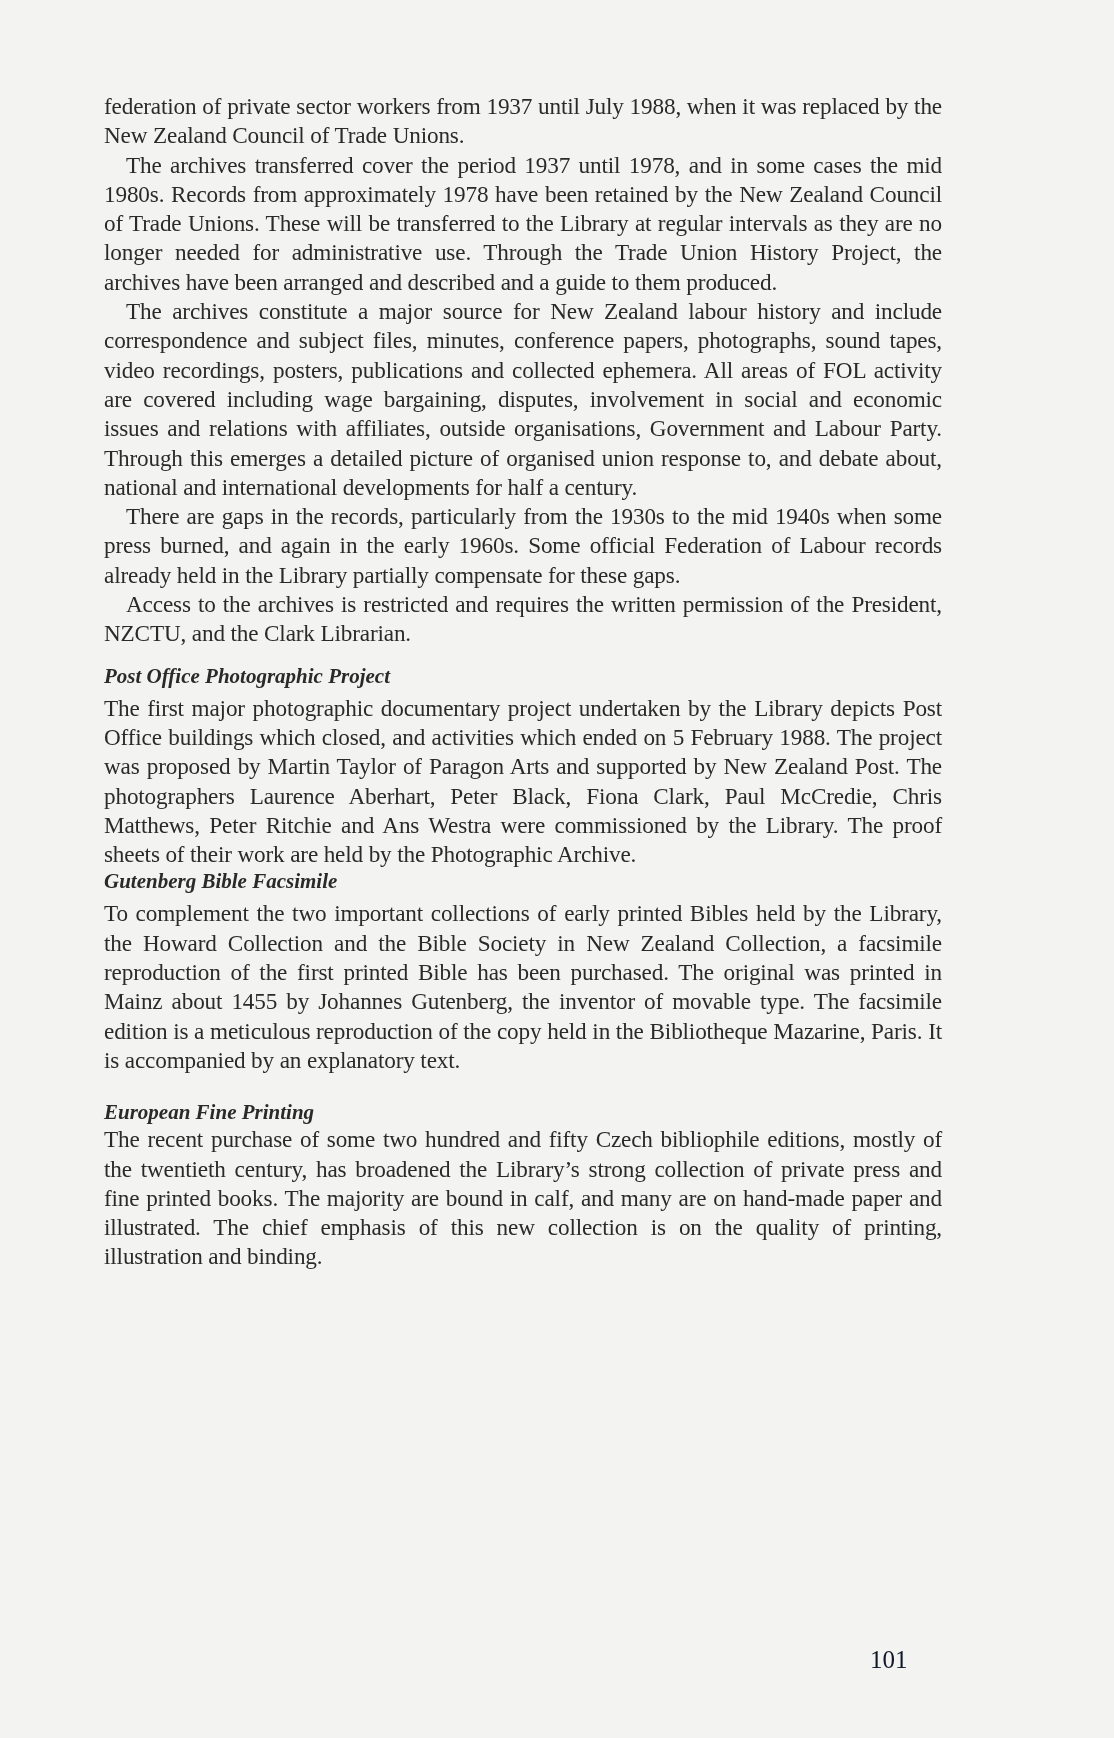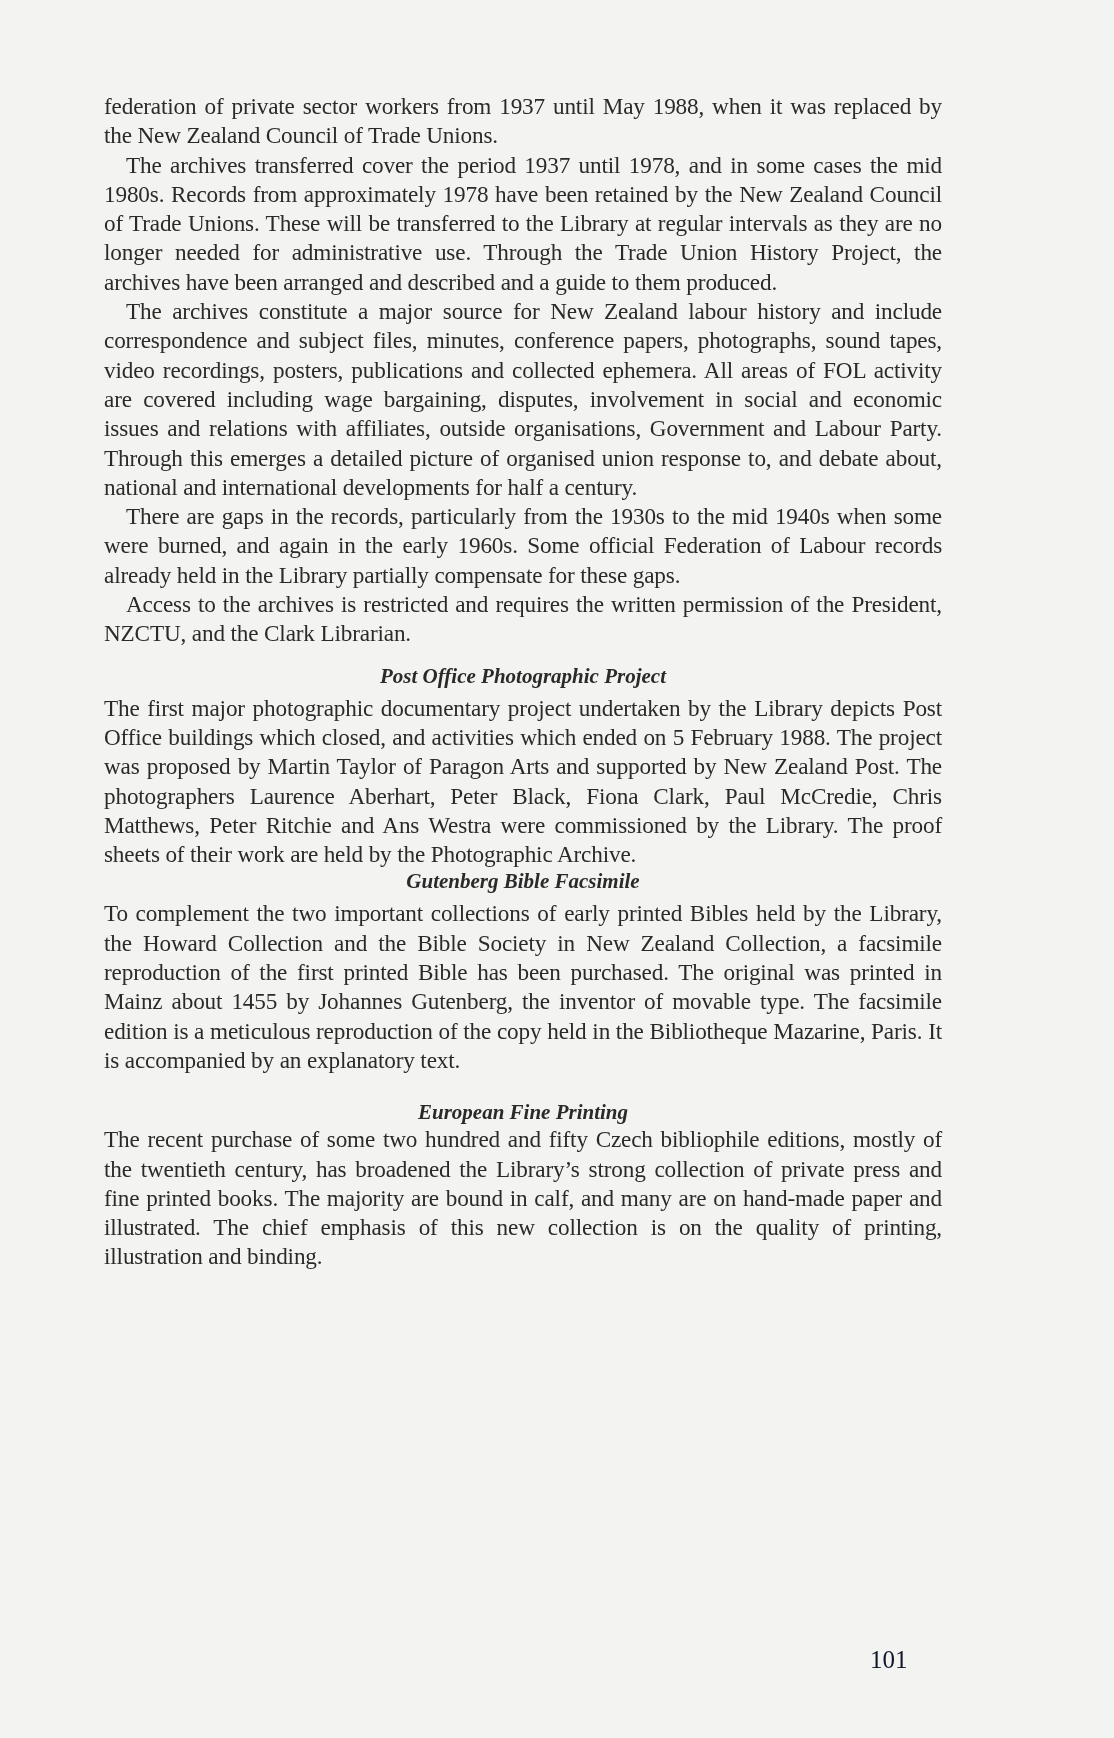--- a/index.html
+++ b/index.html
@@ -28,21 +28,20 @@
       text-align: justify;
       letter-spacing: -0.15px;
     }
     .indent {
       text-indent: 22px;
     }
     .heading {
       margin: 0;
       font-style: italic;
       font-size: 21px;
-      text-align: center;
       color: #2a2a2a;
     }
     .h-post {
       margin-top: 15px;
       margin-bottom: 5px;
     }
     .h-gutenberg {
       margin-bottom: 5px;
     }
     .h-european {
@@ -53,24 +52,24 @@
       left: 870px;
       top: 1646px;
       font-size: 25px;
       color: #0f172a;
     }
   </style>
 </head>
 <body>
 
 <div class="page">
-  <p class="para">federation of private sector workers from 1937 until May 1988, when it was replaced by the New Zealand Council of Trade Unions.</p>
+  <p class="para">federation of private sector workers from 1937 until July 1988, when it was replaced by the New Zealand Council of Trade Unions.</p>
   <p class="para indent">The archives transferred cover the period 1937 until 1978, and in some cases the mid 1980s. Records from approximately 1978 have been retained by the New Zealand Council of Trade Unions. These will be transferred to the Library at regular intervals as they are no longer needed for administrative use. Through the Trade Union History Project, the archives have been arranged and described and a guide to them produced.</p>
   <p class="para indent">The archives constitute a major source for New Zealand labour history and include correspondence and subject files, minutes, conference papers, photographs, sound tapes, video recordings, posters, publications and collected ephemera. All areas of FOL activity are covered including wage bargaining, disputes, involvement in social and economic issues and relations with affiliates, outside organisations, Government and Labour Party. Through this emerges a detailed picture of organised union response to, and debate about, national and international developments for half a century.</p>
-  <p class="para indent">There are gaps in the records, particularly from the 1930s to the mid 1940s when some were burned, and again in the early 1960s. Some official Federation of Labour records already held in the Library partially compensate for these gaps.</p>
+  <p class="para indent">There are gaps in the records, particularly from the 1930s to the mid 1940s when some press burned, and again in the early 1960s. Some official Federation of Labour records already held in the Library partially compensate for these gaps.</p>
   <p class="para indent">Access to the archives is restricted and requires the written permission of the President, NZCTU, and the Clark Librarian.</p>
 
   <h2 class="heading h-post">Post Office Photographic Project</h2>
   <p class="para">The first major photographic documentary project undertaken by the Library depicts Post Office buildings which closed, and activities which ended on 5 February 1988. The project was proposed by Martin Taylor of Paragon Arts and supported by New Zealand Post. The photographers Laurence Aberhart, Peter Black, Fiona Clark, Paul McCredie, Chris Matthews, Peter Ritchie and Ans Westra were commissioned by the Library. The proof sheets of their work are held by the Photographic Archive.</p>
 
   <h2 class="heading h-gutenberg">Gutenberg Bible Facsimile</h2>
   <p class="para">To complement the two important collections of early printed Bibles held by the Library, the Howard Collection and the Bible Society in New Zealand Collection, a facsimile reproduction of the first printed Bible has been purchased. The original was printed in Mainz about 1455 by Johannes Gutenberg, the inventor of movable type. The facsimile edition is a meticulous reproduction of the copy held in the Bibliotheque Mazarine, Paris. It is accompanied by an explanatory text.</p>
 
   <h2 class="heading h-european">European Fine Printing</h2>
   <p class="para">The recent purchase of some two hundred and fifty Czech bibliophile editions, mostly of the twentieth century, has broadened the Library’s strong collection of private press and fine printed books. The majority are bound in calf, and many are on hand-made paper and illustrated. The chief emphasis of this new collection is on the quality of printing, illustration and binding.</p>

